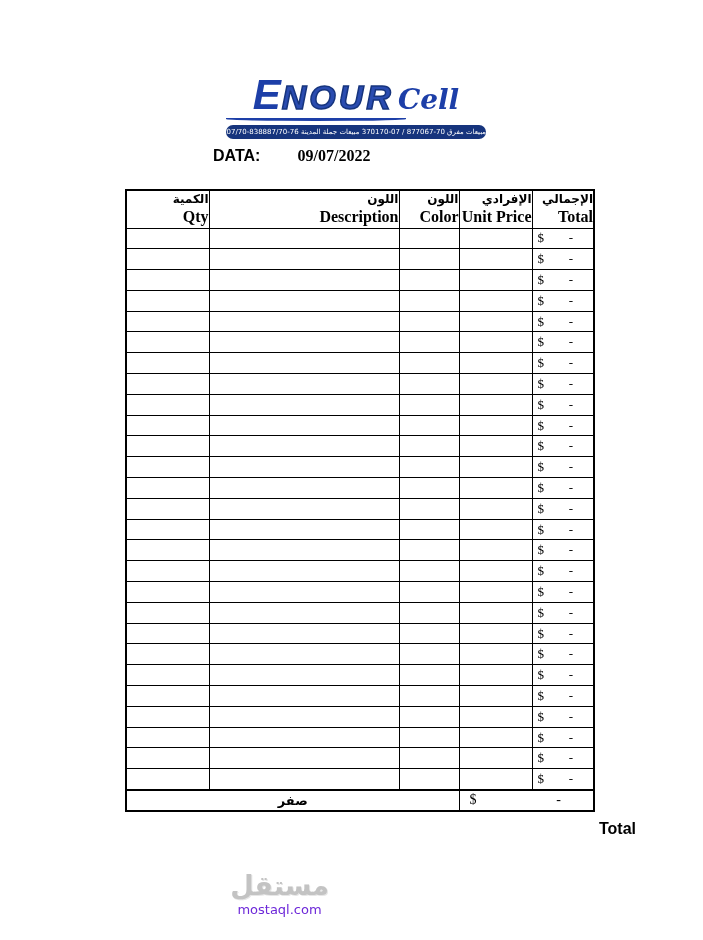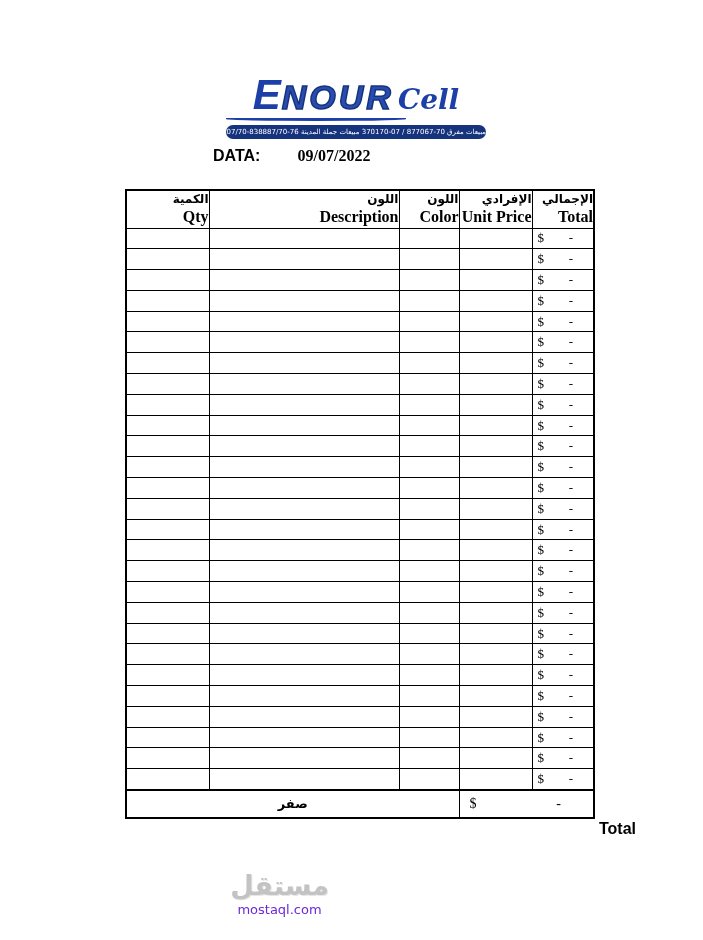--- a/index.html
+++ b/index.html
@@ -64,21 +64,21 @@
   .order-table thead th { height: 38px; text-align: right; vertical-align: middle; }
   .th-ar { direction: rtl; font-weight: 700; font-size: 12px; line-height: 1.3; }
   .th-en { font-family: "Liberation Serif", serif; font-weight: 700; font-size: 16px; line-height: 1.2; }
   .order-table tbody td { height: 20.8px; }
   td.c-total { vertical-align: middle; }
   .money {
     display: flex; justify-content: space-between; align-items: center;
     padding: 0 20px 0 5px;
     font-family: "Liberation Serif", serif; font-size: 13px; color: #000;
   }
-  .order-table tfoot td { border-top: 2px solid #000; height: 28px; vertical-align: middle; }
+  .order-table tfoot td { border-top: 2px solid #000; height: 21px; vertical-align: middle; }
   .f-zero { text-align: center; direction: rtl; font-weight: 700; font-size: 13px; }
   .f-money { padding: 0 32px 0 10px; font-size: 14px; }
 
   .grand-total-label {
     position: absolute; left: 599px; top: 820px;
     font-family: "Liberation Sans", sans-serif; font-weight: 700; font-size: 16px; color: #000;
     white-space: nowrap;
   }
 
   

